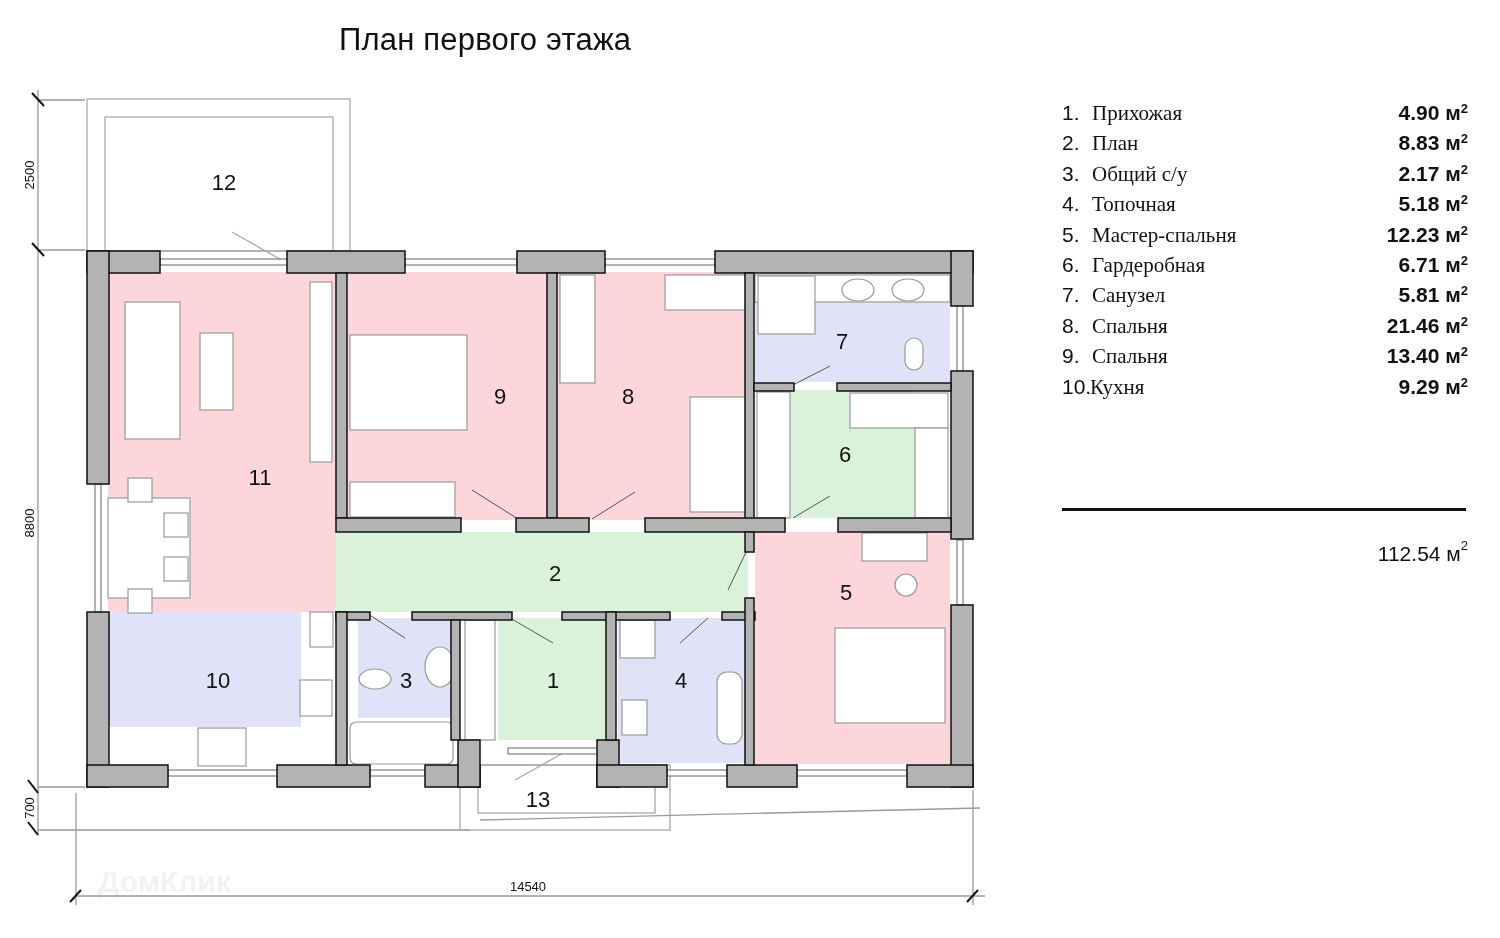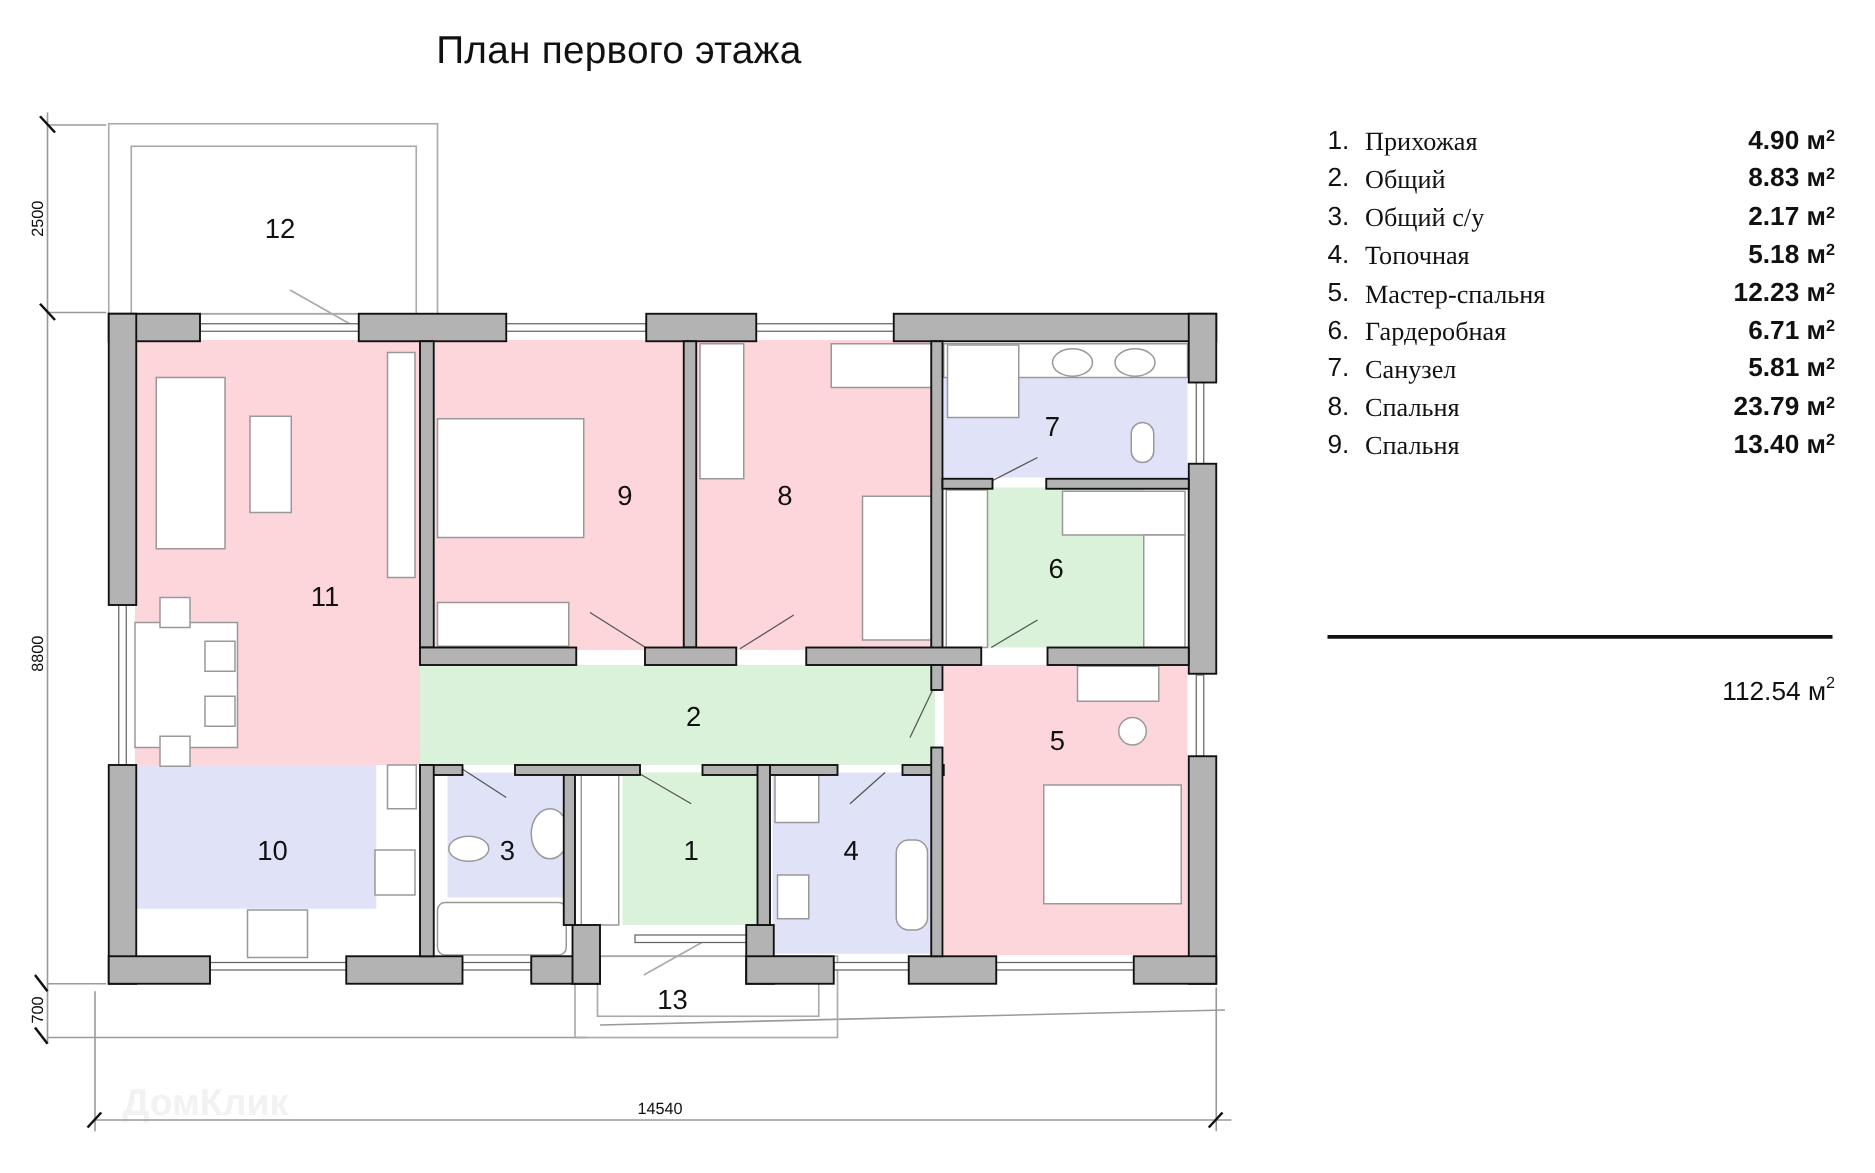--- a/index.html
+++ b/index.html
@@ -1,18 +1,18 @@
 <!DOCTYPE html>
 <html><head>
 <meta charset="utf-8">
 <style>
   html, body { margin:0; padding:0; background:#ffffff; }
   body { width:1500px; height:938px; position:relative; overflow:hidden;
          font-family:"Liberation Sans", sans-serif; color:#111; }
-  .title { position:absolute; left:349px; top:22px; font-size:31px; font-weight:normal; letter-spacing:0.2px; }
+  .title { position:absolute; left:339px; top:22px; font-size:31px; font-weight:normal; letter-spacing:0.2px; }
   svg.plan { position:absolute; left:0; top:0; }
   .room-num { font-family:"Liberation Sans", sans-serif; font-size:22px; fill:#111; text-anchor:middle; }
   .dim { font-family:"Liberation Sans", sans-serif; font-size:13px; fill:#111; text-anchor:middle; }
   .watermark { font-family:"Liberation Sans", sans-serif; font-size:30px; font-weight:bold; fill:#f2f2f2; }
   .legend { position:absolute; left:1062px; top:98px; width:406px; }
   .legend-row { position:relative; height:30.4px; font-size:21px; line-height:30px; }
   .legend-row .num { position:absolute; left:0; }
   .legend-row .name { position:absolute; left:30px;font-family:Liberation Serif, serif; }
   .legend-row .name.wide { left:28px; }
   .legend-row .area { position:absolute; right:0;font-weight:bold; }
@@ -199,21 +199,21 @@
 </svg>
 
 <div class="legend">
   <div class="legend-row">
       <span class="num">1.</span>
       <span class="name">Прихожая</span>
       <span class="area"><span>4.90 м</span><sup>2</sup></span>
     </div>
   <div class="legend-row">
       <span class="num">2.</span>
-      <span class="name">Общий</span>
+      <span class="name">План</span>
       <span class="area"><span>8.83 м</span><sup>2</sup></span>
     </div>
   <div class="legend-row">
       <span class="num">3.</span>
       <span class="name">Общий с/у</span>
       <span class="area"><span>2.17 м</span><sup>2</sup></span>
     </div>
   <div class="legend-row">
       <span class="num">4.</span>
       <span class="name">Топочная</span>
@@ -230,22 +230,27 @@
       <span class="area"><span>6.71 м</span><sup>2</sup></span>
     </div>
   <div class="legend-row">
       <span class="num">7.</span>
       <span class="name">Санузел</span>
       <span class="area"><span>5.81 м</span><sup>2</sup></span>
     </div>
   <div class="legend-row">
       <span class="num">8.</span>
       <span class="name">Спальня</span>
-      <span class="area"><span>23.79 м</span><sup>2</sup></span>
+      <span class="area"><span>21.46 м</span><sup>2</sup></span>
     </div>
   <div class="legend-row">
       <span class="num">9.</span>
       <span class="name">Спальня</span>
       <span class="area"><span>13.40 м</span><sup>2</sup></span>
     </div>
+  <div class="legend-row">
+      <span class="num">10.</span>
+      <span class="name wide">Кухня</span>
+      <span class="area"><span>9.29 м</span><sup>2</sup></span>
+    </div>
 </div>
 <div class="legend-rule"></div>
 <div class="legend-total"><span>112.54 м</span><sup>2</sup></div>
 
 </body></html>

